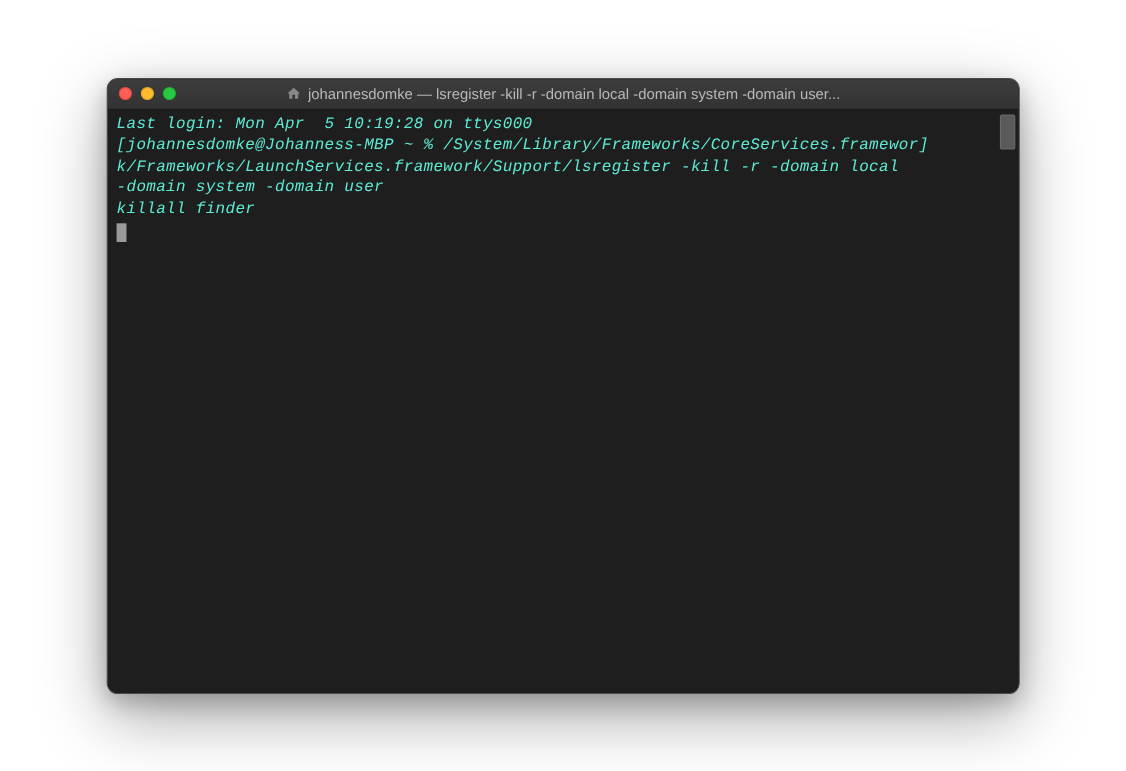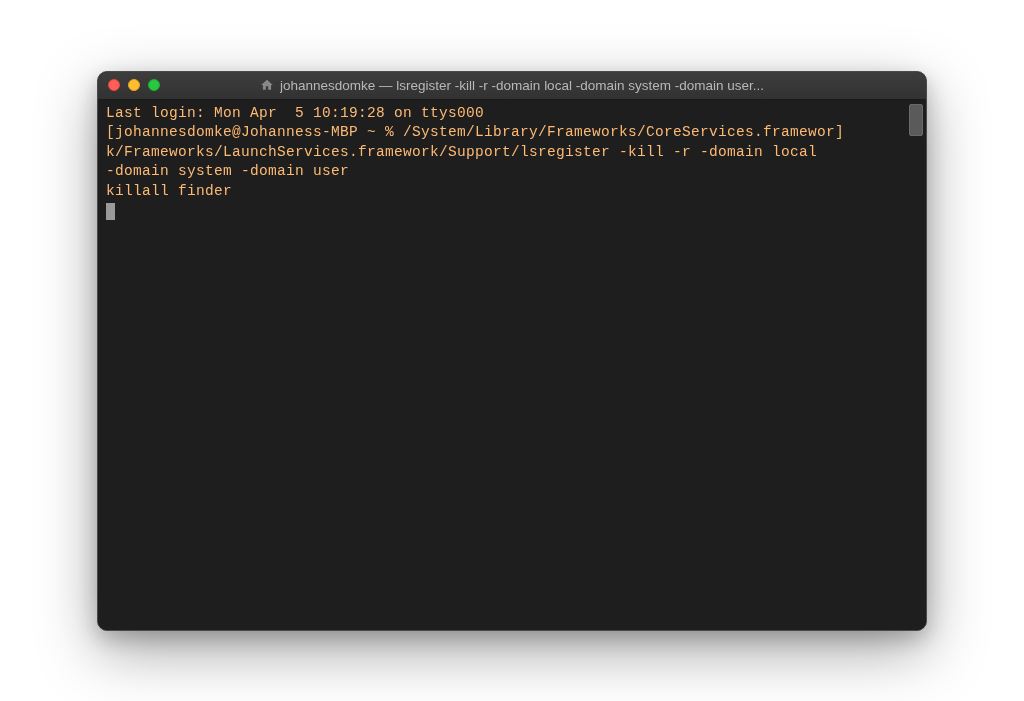--- a/index.html
+++ b/index.html
@@ -101,24 +101,25 @@
       background: #1e1e1e;
       padding: 4px 8px;
       position: relative;
       overflow: hidden;
     }
     
     .terminal-content {
       font-family: "SF Mono", Menlo, Monaco, "Courier New", monospace;
       font-size: 14.5px;
       line-height: 1.35;
-      color: #fdba74;
+      color: #5eead4;
       white-space: pre-wrap;
       word-break: break-all;
       letter-spacing: 0.3px;
+      font-style: italic;
     }
     
     .cursor-block {
       display: inline-block;
       width: 9px;
       height: 17px;
       background: #9a9a9a;
       vertical-align: text-bottom;
       margin-top: 2px;
     }

